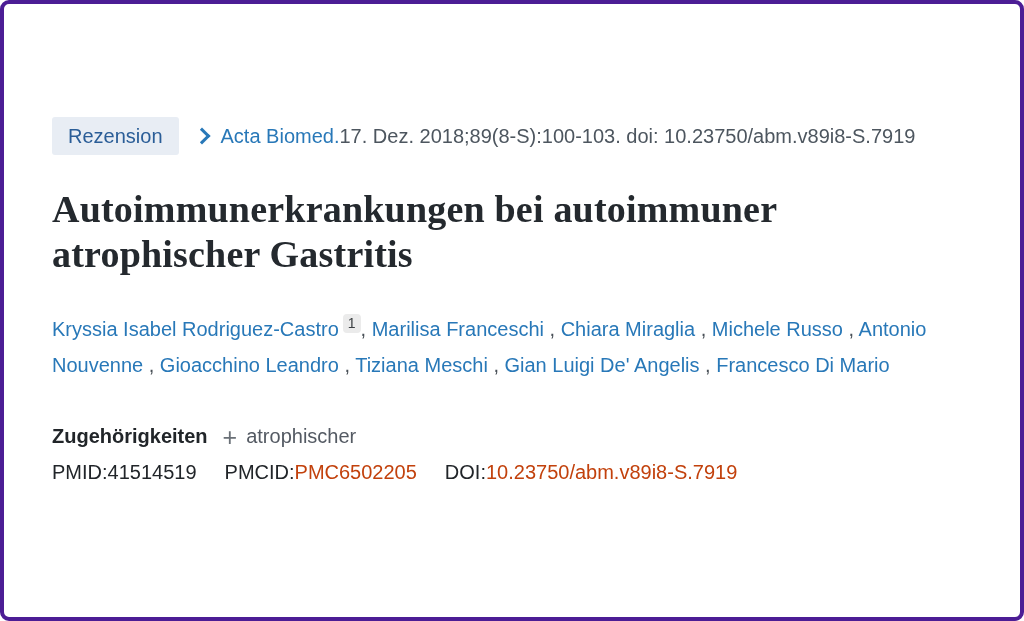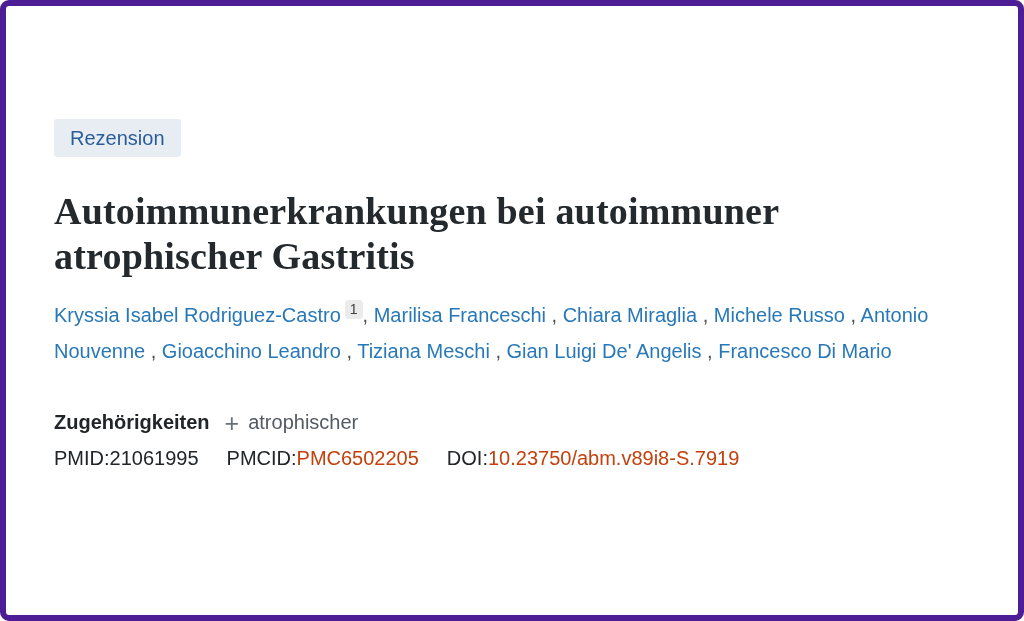--- a/index.html
+++ b/index.html
@@ -1,21 +1,21 @@
 <!DOCTYPE html>
 <html><head>
 <meta charset="utf-8">
 <style>
   html, body { margin: 0; padding: 0; background: #ffffff; }
   .frame {
     position: relative;
     width: 1024px;
     height: 621px;
     box-sizing: border-box;
-    border: 6px solid #4c1d95;
+    border: 4px solid #4c1d95;
     border-radius: 9px;
     background: #ffffff;
     overflow: hidden;
     font-family: "Liberation Sans", sans-serif;
   }
   .content { padding: 113px 0 0 48px; }
 
   
   .meta-row {
     display: flex;
@@ -52,21 +52,21 @@
     line-height: 45px;
     font-weight: 700;
     color: #24292e;
     max-width: 900px;
     margin: 32px 0 0 0;
     letter-spacing: 0.2px;
   }
 
   
   .authors {
-    margin-top: 18px;
+    margin-top: 34px;
     max-width: 935px;
     font-size: 20px;
     line-height: 36px;
     color: #495057;
   }
   .author-link { color: #2878b8; text-decoration: none; cursor: pointer; }
   .affil-sup {
     display: inline-block;
     background: #ebebeb;
     color: #3c4043;
@@ -106,38 +106,43 @@
   .id-value.link { color: #c2410c; cursor: pointer; }
 </style>
 </head>
 <body>
 
 <div class="frame">
   <div class="content">
 
     <div class="meta-row">
       <span class="badge">Rezension</span>
+      <span class="crumb">
+        <span class="chevron"></span>
+        <a class="journal-link">Acta Biomed.</a>
+          <span class="citation">17. Dez. 2018;89(8-S):100-103. doi: 10.23750/abm.v89i8-S.7919</span>
+      </span>
     </div>
 
     <h1 class="title">Autoimmunerkrankungen bei autoimmuner atrophischer Gastritis</h1>
 
     <div class="authors"><a class="author-link">Kryssia Isabel Rodriguez-Castro</a><span class="affil-sup">1</span><span class="author-sep">, </span><a class="author-link">Marilisa Franceschi</a><span class="author-sep"> , </span><a class="author-link">Chiara Miraglia</a><span class="author-sep"> , </span><a class="author-link">Michele Russo</a><span class="author-sep"> , </span><a class="author-link">Antonio Nouvenne</a><span class="author-sep"> , </span><a class="author-link">Gioacchino Leandro</a><span class="author-sep"> , </span><a class="author-link">Tiziana Meschi</a><span class="author-sep"> , </span><a class="author-link">Gian Luigi De' Angelis</a><span class="author-sep"> , </span><a class="author-link">Francesco Di Mario</a></div>
 
     <div class="affil-row">
       <span class="affil-label">Zugehörigkeiten</span>
       <button class="expand-btn">
         <span class="plus-icon">+</span>
         <span>atrophischer</span>
       </button>
     </div>
 
     <div class="ids-row">
       <span class="id-item">
         <span class="id-label">PMID:</span>
-        <span class="id-value">21061995</span>
+        <span class="id-value">41514519</span>
       </span>
       <span class="id-item">
         <span class="id-label">PMCID:</span>
         <a class="id-value link">PMC6502205</a>
       </span>
       <span class="id-item">
         <span class="id-label">DOI:</span>
         <a class="id-value link">10.23750/abm.v89i8-S.7919</a>
       </span>
     </div>

